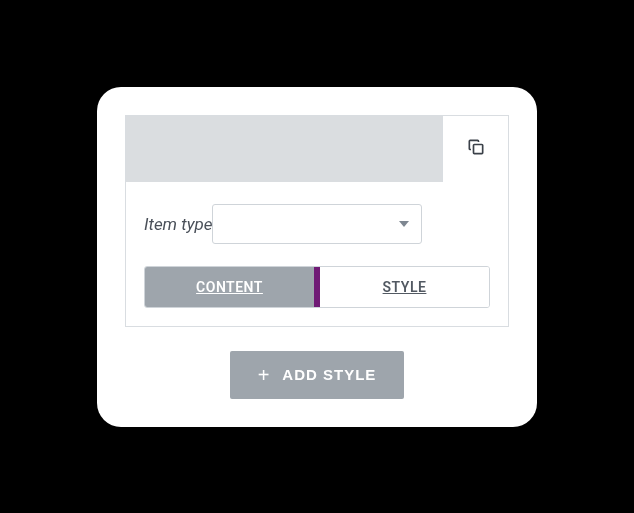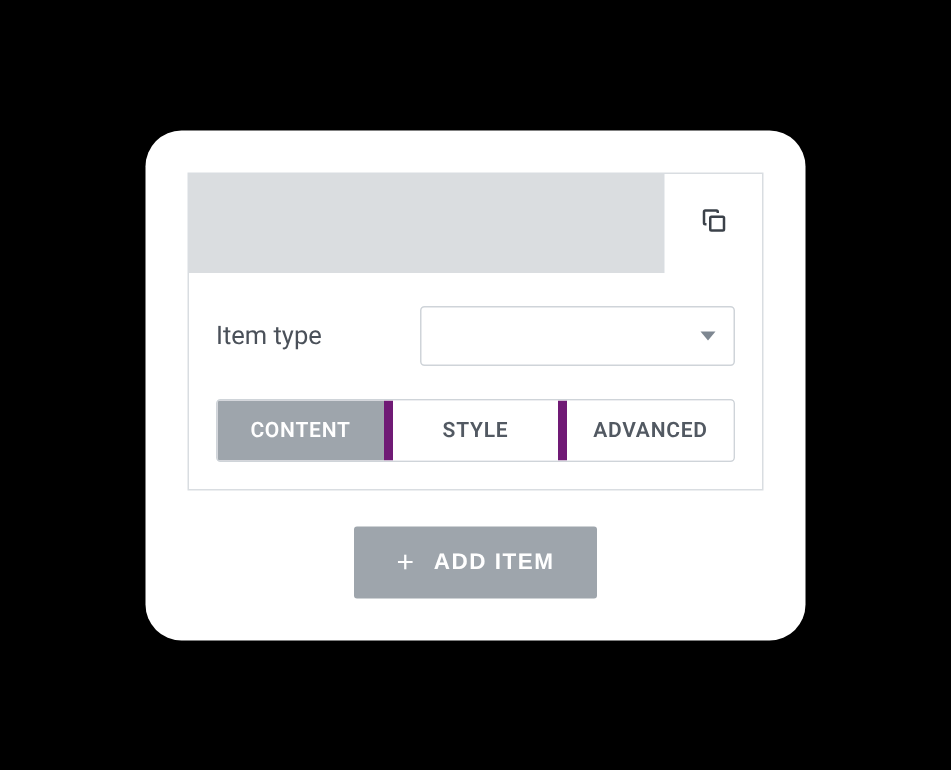--- a/index.html
+++ b/index.html
@@ -39,22 +39,22 @@
       border-left: 1px solid #d9dde1;
     }
     .copy-btn svg { width: 20px; height: 20px; stroke: #3b4149; fill: none; stroke-width: 2; }
     .card-body {
       background: #fff;
       padding: 22px 18px 18px 18px;
     }
     .type-row {
       display: flex;
       align-items: center;
-      justify-content: space-between;
       margin-bottom: 22px;
+      font-style: italic;
     }
     .type-label {
       color: #4a5059;
       font-size: 17px;
     }
     .type-select {
       border: 1px solid #cfd4d9;
       border-radius: 3px;
       height: 40px;
       width: 210px;
@@ -80,20 +80,21 @@
     .tab {
       flex: 1;
       text-align: center;
       padding: 12px 0;
       font-size: 14px;
       font-weight: 600;
       letter-spacing: 0.5px;
       color: #525962;
       cursor: pointer;
       background: #fff;
+      text-decoration: underline;
     }
     .tab + .tab { border-left: 6px solid #701a75; }
     .tab.active {
       background: #9ea5ac;
       color: #fff;
     }
     .add-row {
       display: flex;
       justify-content: center;
       margin-top: 24px;
@@ -142,27 +143,26 @@
         <span class="type-label">Item type</span>
         <div class="type-select">
           <span></span>
           <span class="caret"></span>
         </div>
       </div>
 
       <div class="tabs">
         <div class="tab active">CONTENT</div>
         <div class="tab">STYLE</div>
-        <div class="tab">ADVANCED</div>
       </div>
 
     </div>
 
   </div>
 
   <div class="add-row">
     <button class="add-btn">
       <span class="plus">+</span>
-      <span>ADD ITEM</span>
+      <span>ADD STYLE</span>
     </button>
   </div>
 
 </div>
 
 </body></html>

